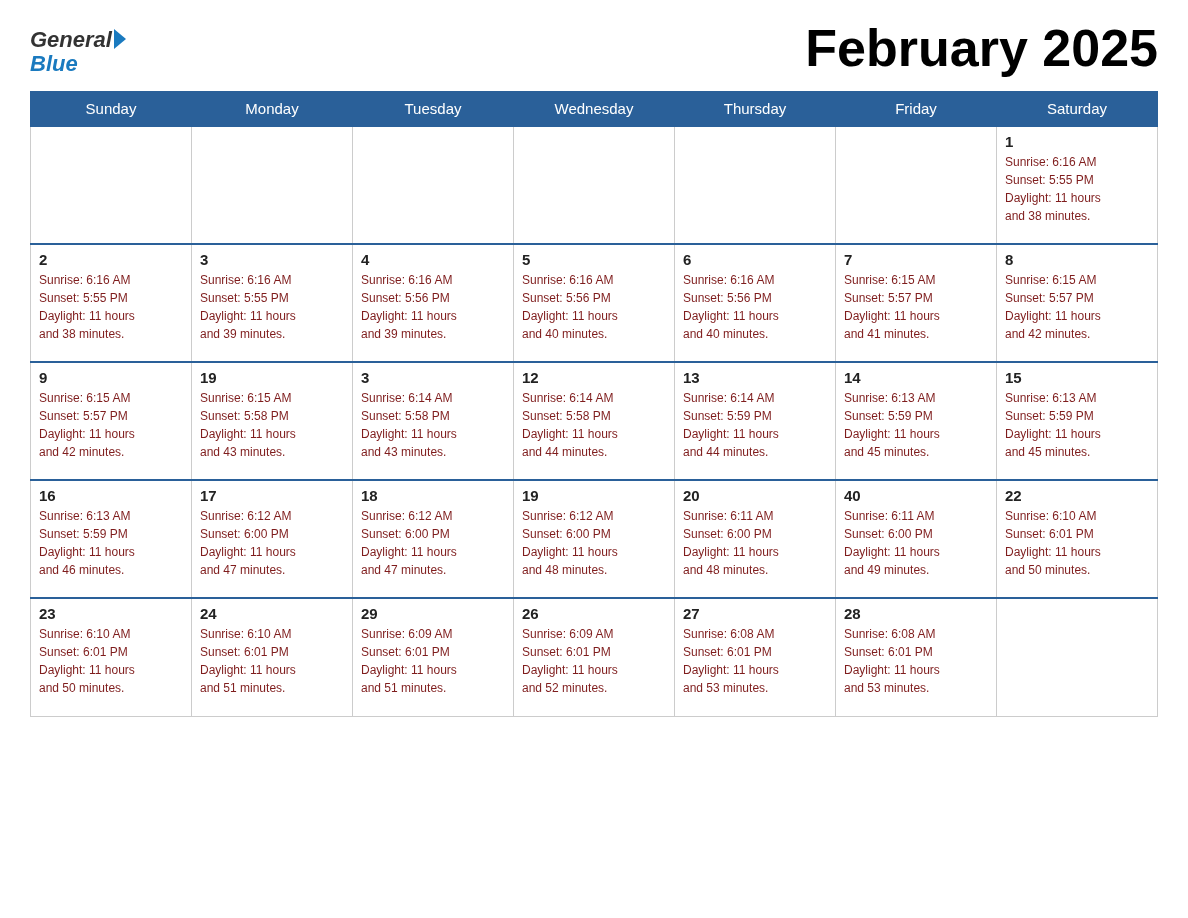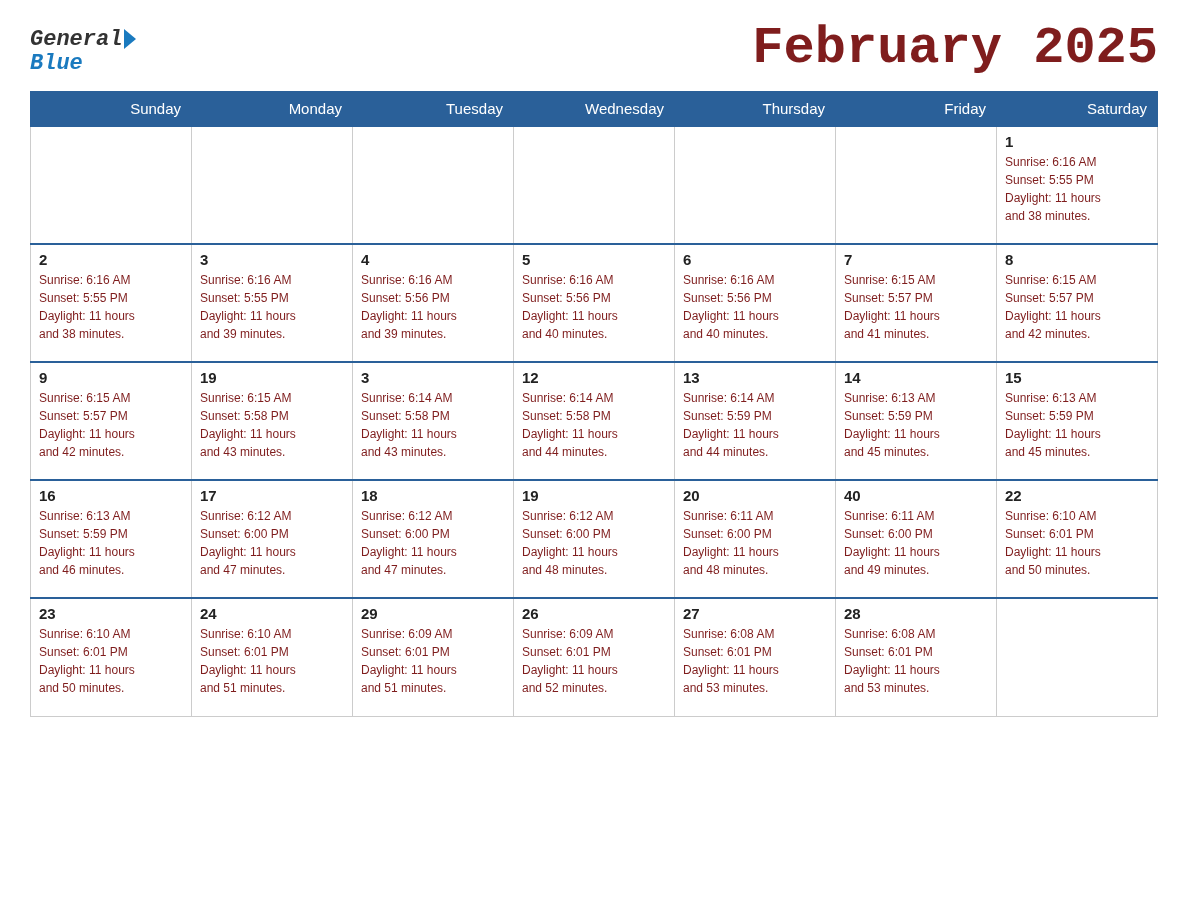--- a/index.html
+++ b/index.html
@@ -9,21 +9,20 @@
       color: #222;
       width: 1188px;
       min-height: 918px;
       padding: 20px 30px 30px 30px;
     }
     .header-row {
       display: flex;
       justify-content: space-between;
       align-items: flex-start;
       margin-bottom: 1px;
-      font-family: Liberation Mono, monospace;
     }
     .logo {
       display: flex;
       align-items: center;
       gap: 4px;
       padding-top: 8px;
     }
     .logo-text-general {
       font-size: 22px;
       font-weight: bold;
@@ -44,41 +43,41 @@
       border-bottom: 10px solid transparent;
       margin-left: 2px;
       margin-top: -2px;
     }
     .title-block {
       text-align: right;
     }
     .month-title {
       font-size: 52px;
       font-weight: bold;
-      color: #7f1d1d;
+      color: #000000;
       line-height: 1.1;
     }
     .location-text {
       font-size: 18px;
       color: #444;
       margin-top: 4px;
     }
     .calendar-table {
       width: 100%;
       border-collapse: collapse;
       margin-top: 14px;
       table-layout: fixed;
     }
     .calendar-table th {
       background: #2a6099;
       color: #fff;
       font-size: 15px;
       font-weight: normal;
-      padding: 8px 10px;
-      text-align: right;
+      padding: 8px 20px;
+      text-align: center;
       border: 1px solid #2a6099;
     }
     .calendar-table td {
       border: 1px solid #ccc;
       vertical-align: top;
       padding: 6px 8px;
       height: 118px;
       background: #fff;
     }
     .calendar-table tr:first-child td {

